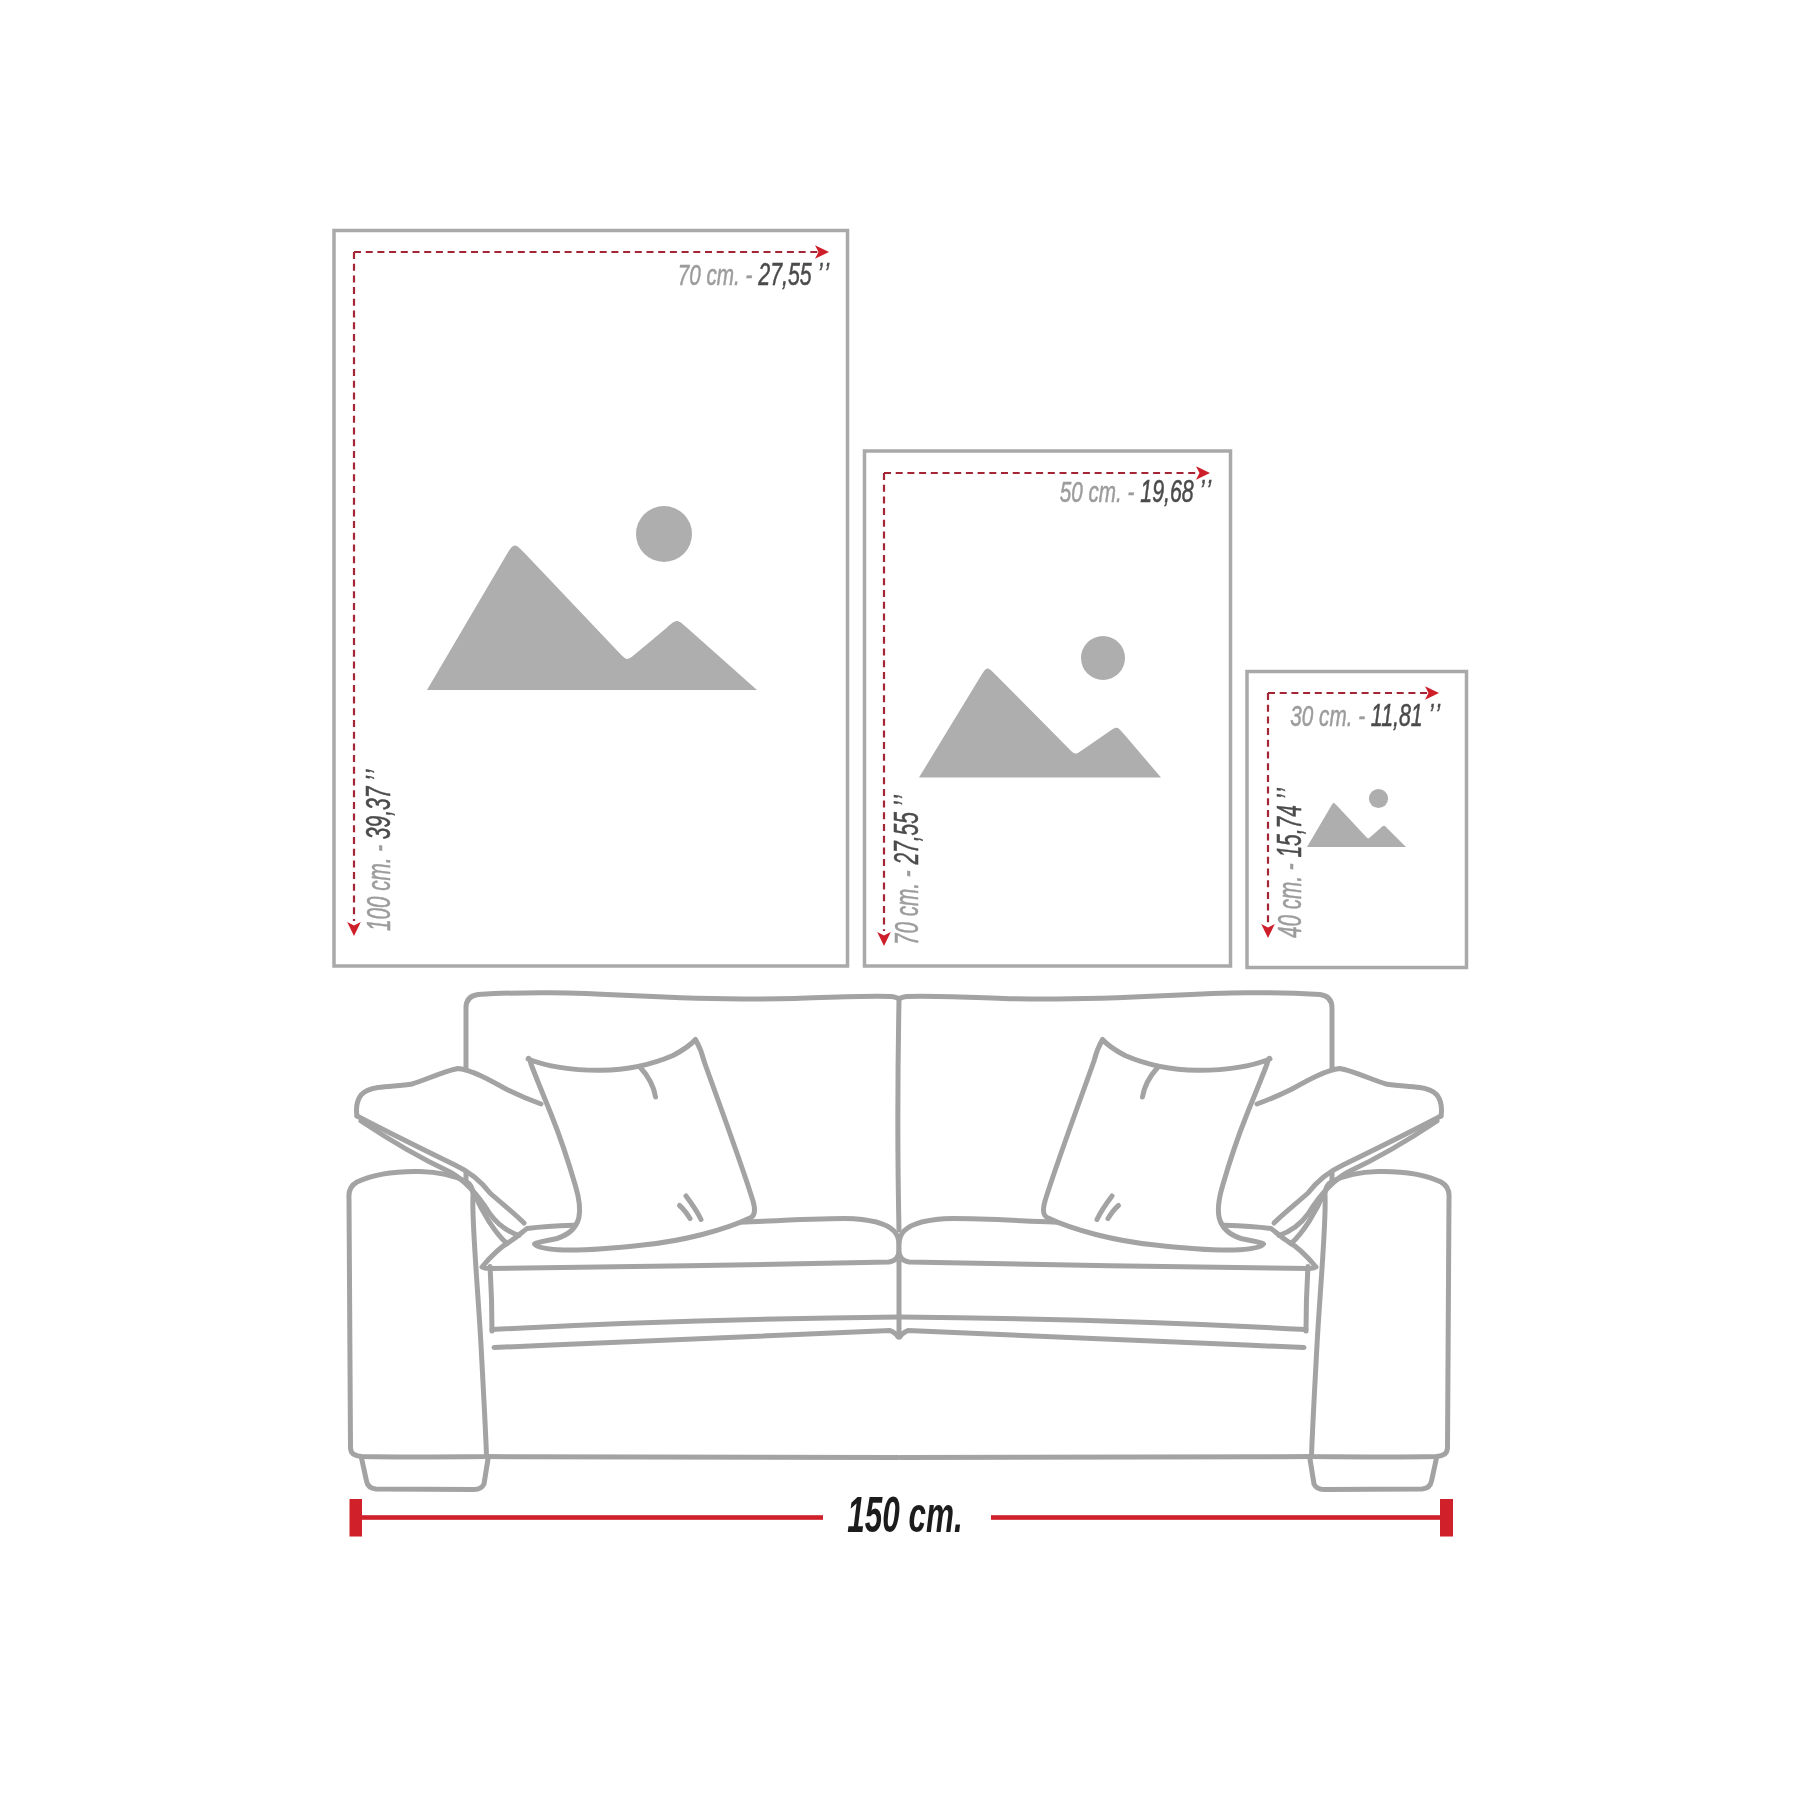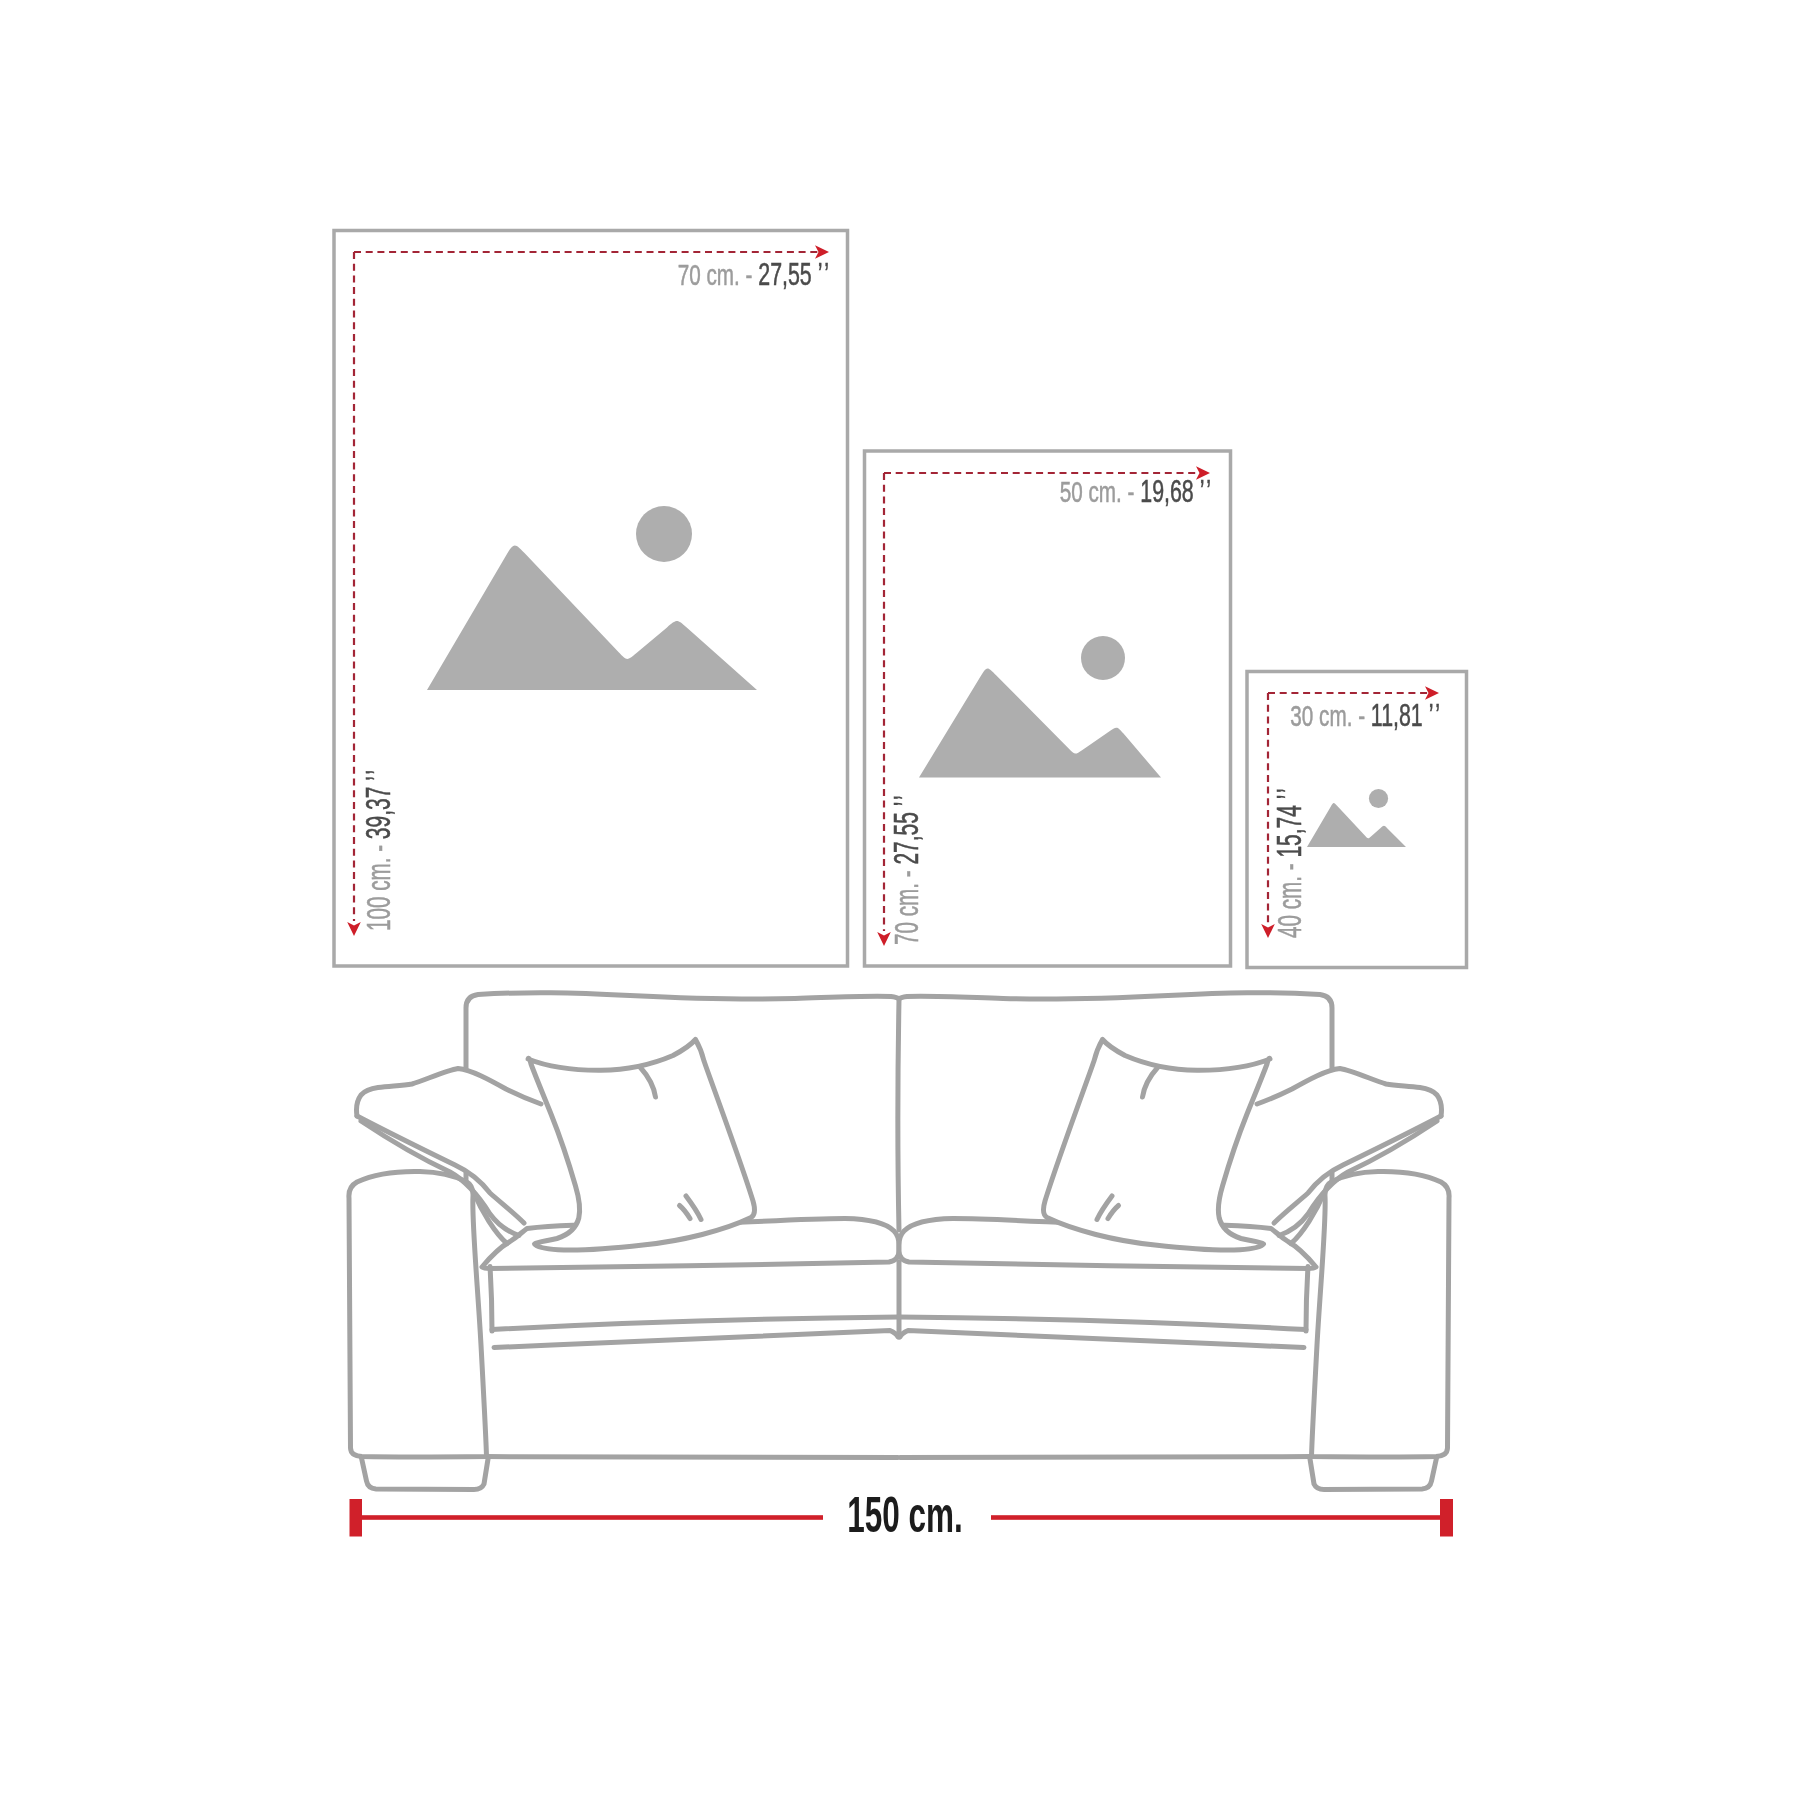--- a/index.html
+++ b/index.html
@@ -1,16 +1,16 @@
 <!DOCTYPE html>
 <html><head>
 <meta charset="utf-8">
 <style>
   html,body{margin:0;padding:0;background:#fff;}
-  #page{width:1800px;height:1800px;position:relative;background:#1d4ed8;overflow:hidden;}
+  #page{width:1800px;height:1800px;position:relative;background:#1d4ed8;overflow:hidden;font-style:italic;}
   text{font-family:"Liberation Sans",sans-serif;}
 </style>
 </head>
 <body>
 <div id="page">
 <svg width="1800" height="1800" viewBox="0 0 1800 1800" xmlns="http://www.w3.org/2000/svg">
 <rect x="0" y="0" width="1800" height="1800" fill="#ffffff"></rect>
 
 <g fill="#ffffff" stroke="#a9a9a9" stroke-width="3.5">
   <rect x="334" y="230.5" width="513.5" height="735.5"></rect>

